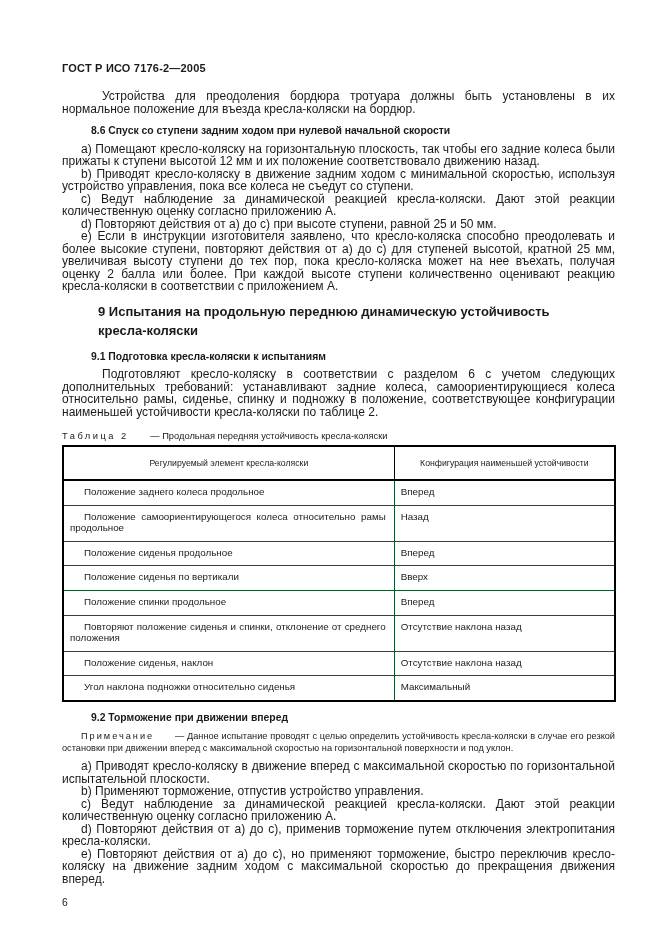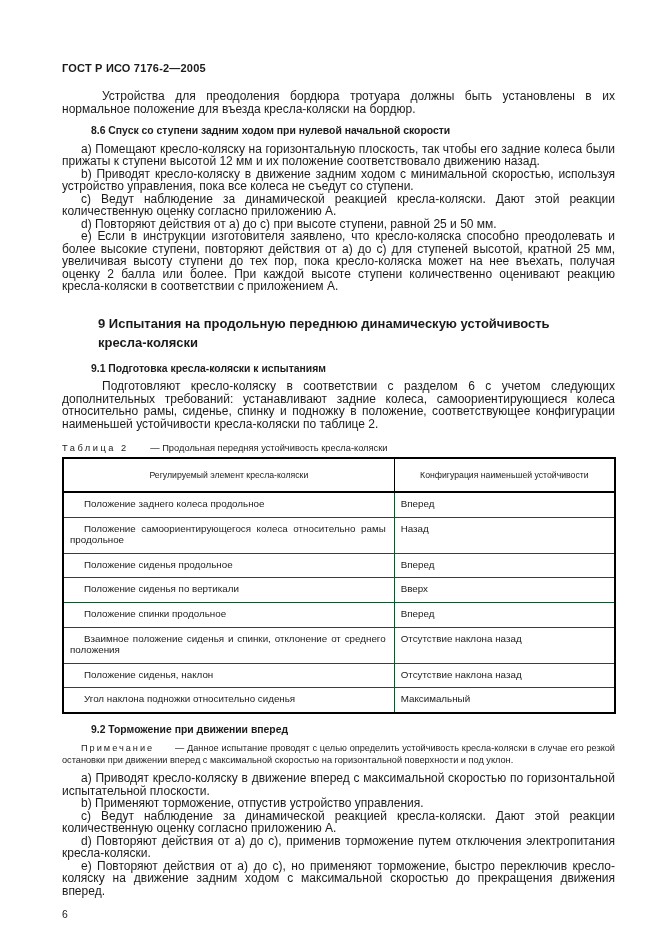--- a/index.html
+++ b/index.html
@@ -36,21 +36,21 @@
     font-weight: bold;
     font-size: 10.4px;
     line-height: 12.5px;
     margin: 10px 0 5px 0;
     padding-left: 29px;
   }
   .h-main {
     font-weight: bold;
     font-size: 13px;
     line-height: 19.5px;
-    margin: 21px 0 0 0;
+    margin: 9px 0 0 0;
     padding-left: 36px;
     white-space: pre-line;
   }
   .tbl-caption {
     font-size: 9.3px;
     margin: 13px 0 4px 0;
   }
   .spaced { letter-spacing: 2.5px; margin-right: 19px; }
   table.std {
     border-collapse: collapse;
@@ -138,21 +138,21 @@
         </tr>
         <tr>
           <td class="cell-element">Положение сиденья по вертикали</td>
           <td class="cell-config">Вверх</td>
         </tr>
         <tr>
           <td class="cell-element">Положение спинки продольное</td>
           <td class="cell-config">Вперед</td>
         </tr>
         <tr>
-          <td class="cell-element">Взаимное положение сиденья и спинки, отклонение от среднего положения</td>
+          <td class="cell-element">Повторяют положение сиденья и спинки, отклонение от среднего положения</td>
           <td class="cell-config">Отсутствие наклона назад</td>
         </tr>
         <tr>
           <td class="cell-element">Положение сиденья, наклон</td>
           <td class="cell-config">Отсутствие наклона назад</td>
         </tr>
         <tr>
           <td class="cell-element">Угол наклона подножки относительно сиденья</td>
           <td class="cell-config">Максимальный</td>
         </tr>

